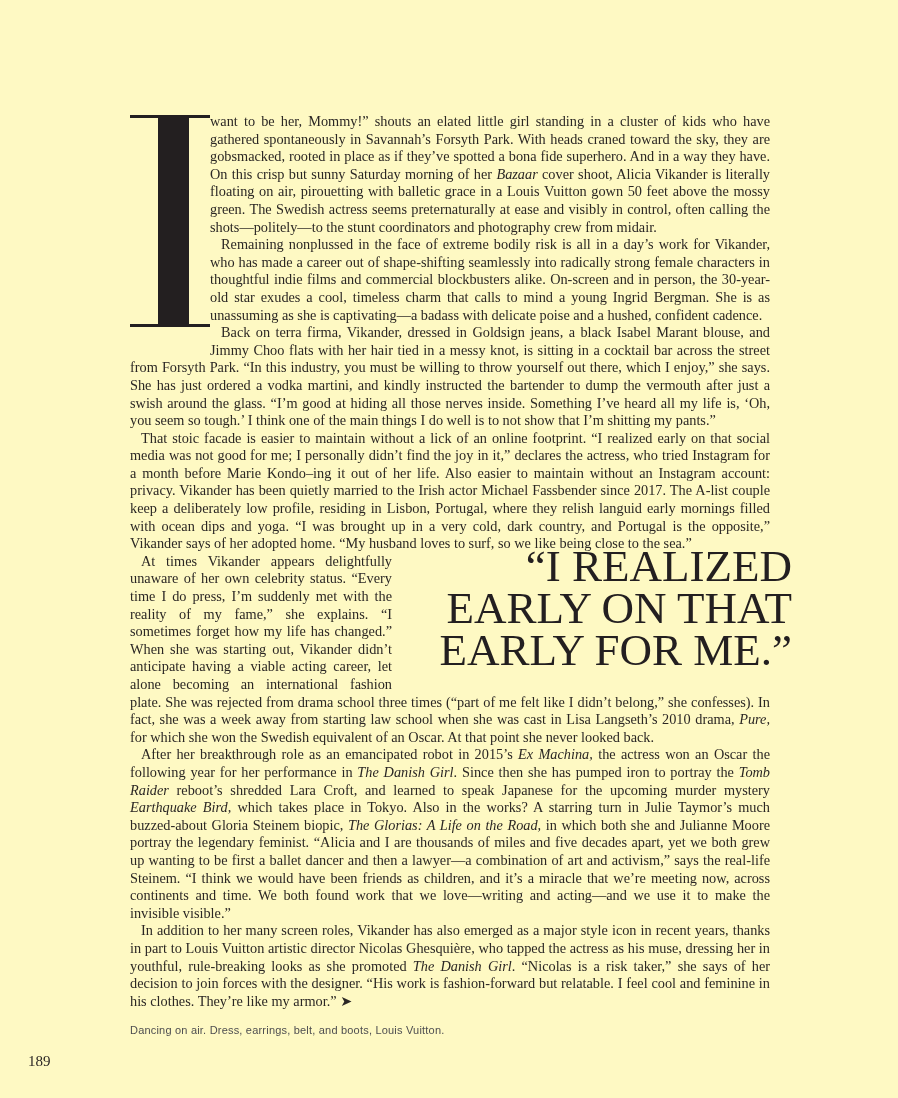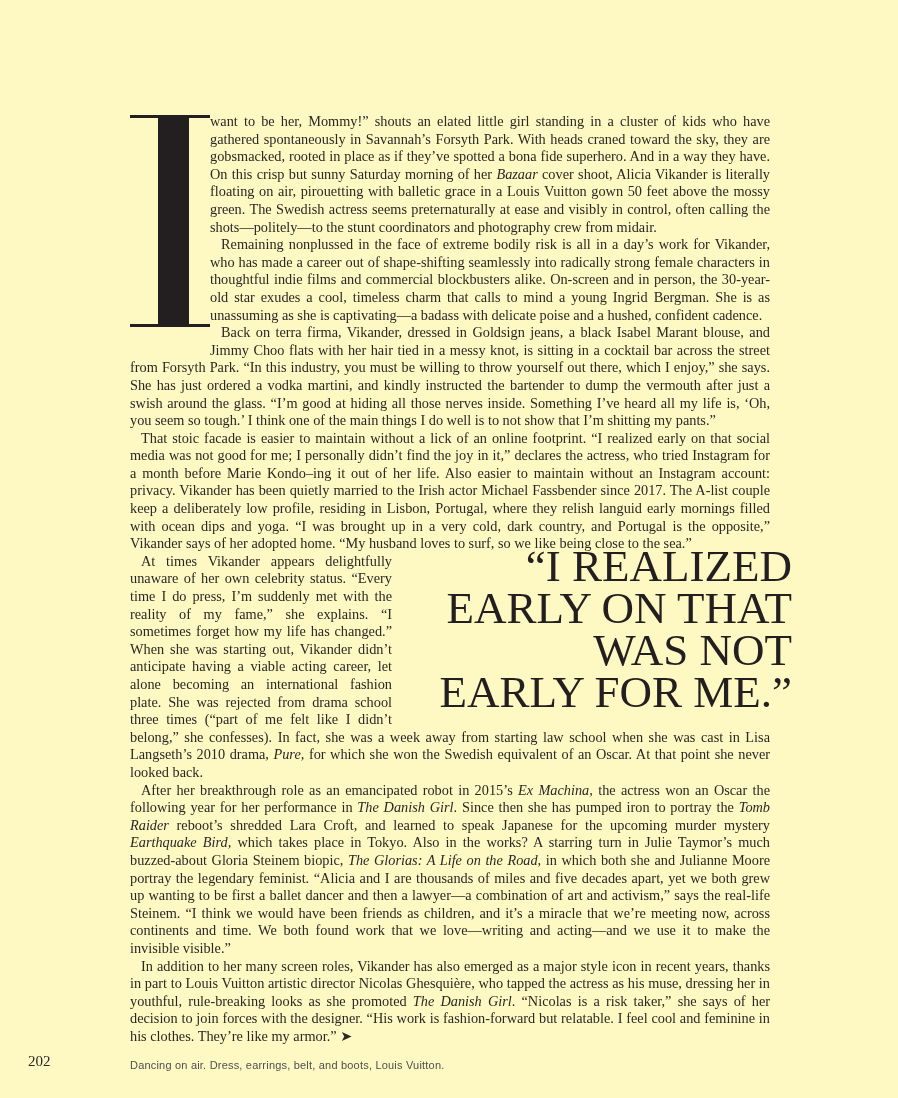--- a/index.html
+++ b/index.html
@@ -122,25 +122,24 @@
     </div>
 
     <p class="body-p no-indent"><span>want to be her, Mommy!” shouts an elated little girl standing in a cluster of kids who have gathered spontaneously in Savannah’s Forsyth Park. With heads craned toward the sky, they are gobsmacked, rooted in place as if they’ve spotted a bona fide superhero. And in a way they have. On this crisp but sunny Saturday morning of her </span><i>Bazaar</i><span> cover shoot, Alicia Vikander is literally floating on air, pirouetting with balletic grace in a Louis Vuitton gown 50 feet above the mossy green. The Swedish actress seems preternaturally at ease and visibly in control, often calling the shots—politely—to the stunt coordinators and photography crew from midair.</span></p>
     <p class="body-p"><span>Remaining nonplussed in the face of extreme bodily risk is all in a day’s work for Vikander, who has made a career out of shape-shifting seamlessly into radically strong female characters in thoughtful indie films and commercial blockbusters alike. On-screen and in person, the 30-year-old star exudes a cool, timeless charm that calls to mind a young Ingrid Bergman. She is as unassuming as she is captivating—a badass with delicate poise and a hushed, confident cadence.</span></p>
     <p class="body-p"><span>Back on terra firma, Vikander, dressed in Goldsign jeans, a black Isabel Marant blouse, and Jimmy Choo flats with her hair tied in a messy knot, is sitting in a cocktail bar across the street from Forsyth Park. “In this industry, you must be willing to throw yourself out there, which I enjoy,” she says. She has just ordered a vodka martini, and kindly instructed the bartender to dump the vermouth after just a swish around the glass. “I’m good at hiding all those nerves inside. Something I’ve heard all my life is, ‘Oh, you seem so tough.’ I think one of the main things I do well is to not show that I’m shitting my pants.”</span></p>
     <p class="body-p"><span>That stoic facade is easier to maintain without a lick of an online footprint. “I realized early on that social media was not good for me; I personally didn’t find the joy in it,” declares the actress, who tried Instagram for a month before Marie Kondo–ing it out of her life. Also easier to maintain without an Instagram account: privacy. Vikander has been quietly married to the Irish actor Michael Fassbender since 2017. The A-list couple keep a deliberately low profile, residing in Lisbon, Portugal, where they relish languid early mornings filled with ocean dips and yoga. “I was brought up in a very cold, dark country, and Portugal is the opposite,” Vikander says of her adopted home. “My husband loves to surf, so we like being close to the sea.”</span></p>
 
     <aside class="quote-float">
       <div class="quote-line">“I REALIZED</div>
       <div class="quote-line">EARLY ON THAT</div>
-      <div class="quote-line">WAS NOT</div>
       <div class="quote-line">EARLY FOR ME.”</div>
     </aside>
 
     <p class="body-p"><span>At times Vikander appears delightfully unaware of her own celebrity status. “Every time I do press, I’m suddenly met with the reality of my fame,” she explains. “I sometimes forget how my life has changed.” When she was starting out, Vikander didn’t anticipate having a viable acting career, let alone becoming an international fashion plate. She was rejected from drama school three times (“part of me felt like I didn’t belong,” she confesses). In fact, she was a week away from starting law school when she was cast in Lisa Langseth’s 2010 drama, </span><i>Pure,</i><span> for which she won the Swedish equivalent of an Oscar. At that point she never looked back.</span></p>
     <p class="body-p"><span>After her breakthrough role as an emancipated robot in 2015’s </span><i>Ex Machina,</i><span> the actress won an Oscar the following year for her performance in </span><i>The Danish Girl</i><span>. Since then she has pumped iron to portray the </span><i>Tomb Raider</i><span> reboot’s shredded Lara Croft, and learned to speak Japanese for the upcoming murder mystery </span><i>Earthquake Bird,</i><span> which takes place in Tokyo. Also in the works? A starring turn in Julie Taymor’s much buzzed-about Gloria Steinem biopic, </span><i>The Glorias: A Life on the Road,</i><span> in which both she and Julianne Moore portray the legendary feminist. “Alicia and I are thousands of miles and five decades apart, yet we both grew up wanting to be first a ballet dancer and then a lawyer—a combination of art and activism,” says the real-life Steinem. “I think we would have been friends as children, and it’s a miracle that we’re meeting now, across continents and time. We both found work that we love—writing and acting—and we use it to make the invisible visible.”</span></p>
     <p class="body-p"><span>In addition to her many screen roles, Vikander has also emerged as a major style icon in recent years, thanks in part to Louis Vuitton artistic director Nicolas Ghesquière, who tapped the actress as his muse, dressing her in youthful, rule-breaking looks as she promoted </span><i>The Danish Girl</i><span>. “Nicolas is a risk taker,” she says of her decision to join forces with the designer. “His work is fashion-forward but relatable. I feel cool and feminine in his clothes. They’re like my armor.” ➤</span></p>
 
     <div class="caption">Dancing on air. Dress, earrings, belt, and boots, Louis Vuitton.</div>
   </main>
 
-  <div class="page-number">202</div>
+  <div class="page-number">189</div>
 </div>
 
 </body></html>

